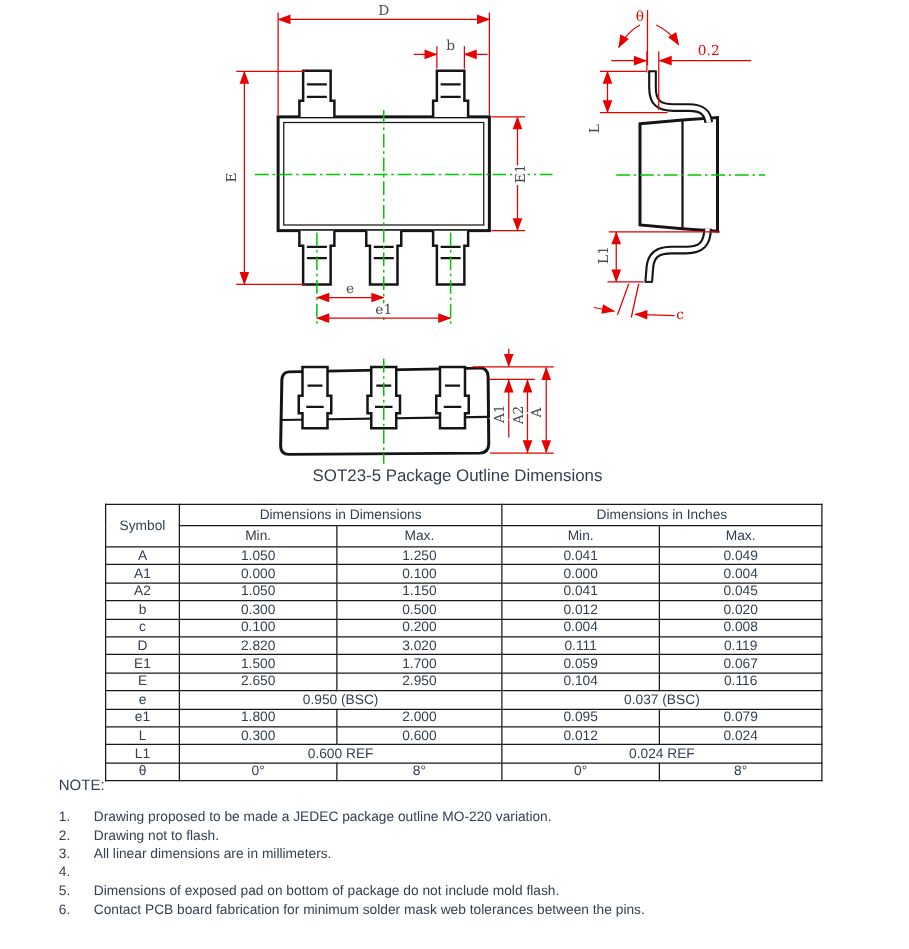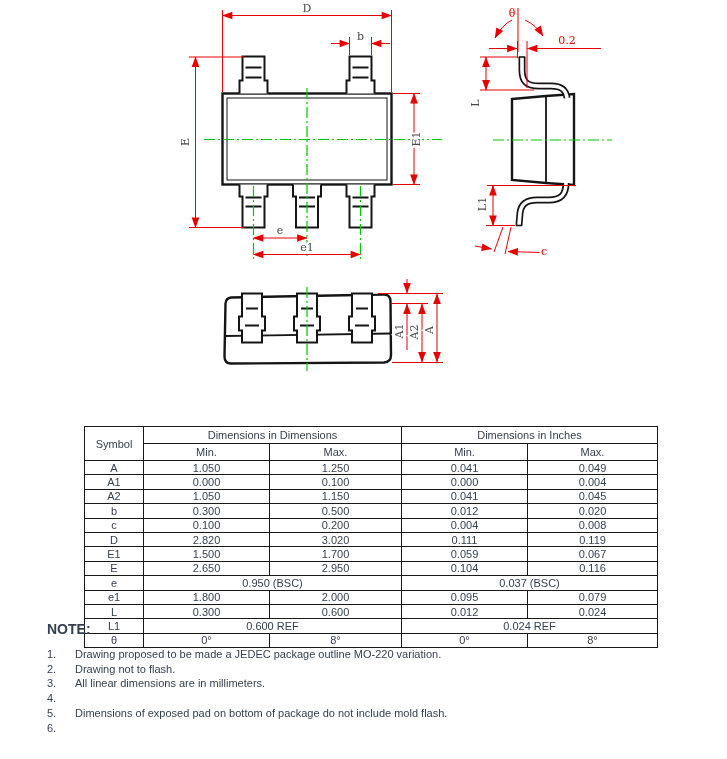--- a/index.html
+++ b/index.html
@@ -22,28 +22,28 @@
   text.dlbl{font:11px "DejaVu Serif",serif;fill:#4a4a4a;text-anchor:middle;
             paint-order:stroke;stroke:#ffffff;stroke-width:4;}
   text.dred{fill:#e60000;}
 
   
   .caption{position:absolute;left:183px;top:373px;width:366px;text-align:center;
            font-size:13.5px;color:#333F50;}
 
   
   table.dims{position:absolute;left:84px;top:403px;width:573px;border-collapse:collapse;
-             table-layout:fixed;font-size:11px;color:#333F50;margin-top:23px;}
+             table-layout:fixed;font-size:11px;color:#333F50;}
   table.dims td,table.dims th{border:1px solid #181818;text-align:center;vertical-align:middle;
              padding:0;font-weight:normal;}
   tr.hrow td,tr.hrow th{height:16px;}
   tr.drow td{height:13.4px;}
 
   
-  .note-title{position:absolute;left:47px;top:621px;font-size:14px;font-weight:bold;color:#333F50;}
+  .note-title{position:absolute;left:47px;top:621px;font-size:12px;font-weight:normal;color:#333F50;}
   .notes{position:absolute;left:47px;top:647px;width:650px;font-size:11px;color:#333F50;}
   .note-item{display:flex;line-height:14.7px;}
   .note-item .num{width:28px;flex:0 0 28px;}
 </style>
 </head>
 <body>
 
 <div class="page">
 
   <svg width="727" height="400" viewBox="0 0 727 400">
@@ -181,20 +181,21 @@
       <text class="dlbl" transform="rotate(-90 403 331)" x="403" y="331">A1</text>
 
       <line class="dim" x1="422" y1="304" x2="422" y2="362" marker-start="url(#arr)" marker-end="url(#arr)"></line>
       <text class="dlbl" transform="rotate(-90 418 332)" x="418" y="332">A2</text>
 
       <line class="dim" x1="437" y1="294" x2="437" y2="362" marker-start="url(#arr)" marker-end="url(#arr)"></line>
       <text class="dlbl" transform="rotate(-90 433 330)" x="433" y="330">A</text>
     </g>
   </svg>
 
+  <div class="caption">SOT23-5 Package Outline Dimensions</div>
 
   <table class="dims">
     <colgroup>
       <col style="width:59px">
         <col style="width:126px">
         <col style="width:132px">
         <col style="width:126px">
         <col style="width:130px">
     </colgroup>
     <tbody>
@@ -315,16 +316,17 @@
     </div>
     <div class="note-item">
       <span class="num">4.</span>
     </div>
     <div class="note-item">
       <span class="num">5.</span>
       <span class="txt">Dimensions of exposed pad on bottom of package do not include mold flash.</span>
     </div>
     <div class="note-item">
       <span class="num">6.</span>
+      <span class="txt">Contact PCB board fabrication for minimum solder mask web tolerances between the pins.</span>
     </div>
   </div>
 
 </div>
 
 </body></html>

